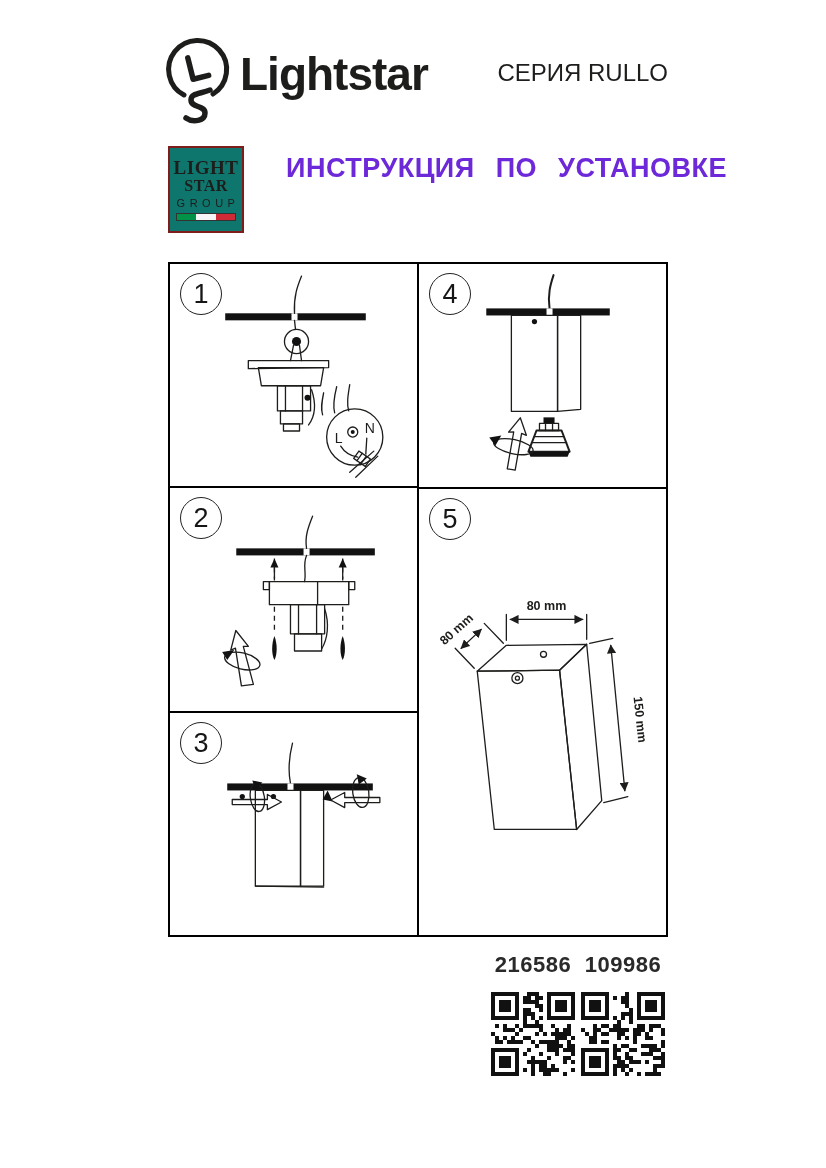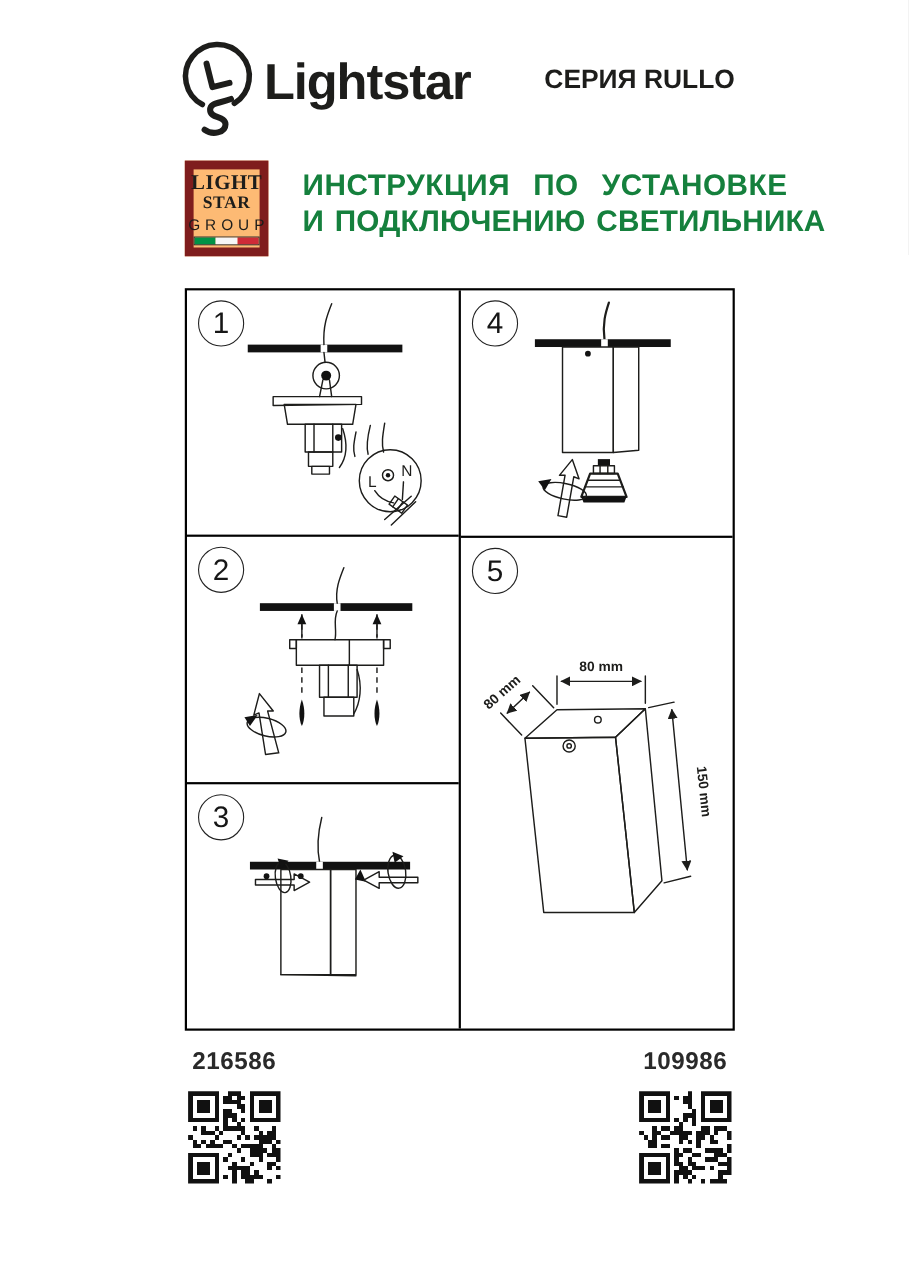--- a/index.html
+++ b/index.html
@@ -4,36 +4,36 @@
 <style>
   html,body{margin:0;padding:0;background:#e8e8e8;}
   .page{position:relative;width:826px;height:1168px;background:#ffffff;margin:0 auto;
         font-family:"Liberation Sans",sans-serif;color:#1d1d1b;overflow:hidden;}
 
   
   .logo-mark{position:absolute;left:160px;top:34px;width:78px;height:92px;}
   .wordmark{position:absolute;left:240px;top:47px;font-size:46px;font-weight:bold;
             letter-spacing:-1px;color:#1d1d1b;}
   .series-block{position:absolute;right:158px;top:58px;text-align:right;line-height:1.25;}
-  .series-line{font-size:24px;font-weight:bold;}
+  .series-line{font-size:24px;font-weight:normal;}
   .articles-line{font-size:21px;font-weight:bold;margin-top:2px;}
 
   
-  .group-box{position:absolute;left:168px;top:146px;width:76px;height:87px;border:8px solid #7f1d1d;
+  .group-box{position:absolute;left:168px;top:146px;width:76px;height:87px;border:2px solid #7f1d1d;
              box-sizing:border-box;display:flex;flex-direction:column;align-items:center;
-             justify-content:center;background:#fdba74;}
+             justify-content:center;background:#0f766e;}
   .group-l1{font-family:"Liberation Serif",serif;font-weight:bold;font-size:19px;letter-spacing:.5px;line-height:1;}
   .group-l2{font-family:"Liberation Serif",serif;font-weight:bold;font-size:16px;letter-spacing:.5px;line-height:1;margin-top:1px;}
-  .group-l3{font-size:14px;letter-spacing:4.5px;margin-top:4px;margin-left:4px;line-height:1;}
+  .group-l3{font-size:11px;letter-spacing:4.5px;margin-top:4px;margin-left:4px;line-height:1;}
   .flag{display:flex;width:58px;height:6px;margin-top:4px;border:1px solid #333;}
   .flag span{flex:1;}
 
   
-  .title{position:absolute;left:275px;top:152px;width:390px;text-align:center;
-         font-weight:bold;font-size:27px;line-height:33px;color:#15803d;}
+  .title{position:absolute;left:286px;top:152px;width:390px;text-align:center;
+         font-weight:bold;font-size:27px;line-height:33px;color:#6d28d9;}
   .title .t1{word-spacing:13px;letter-spacing:.5px;white-space:nowrap;}
   .title .t2{word-spacing:2px;letter-spacing:.2px;white-space:nowrap;}
 
   
   .grid{position:absolute;left:168px;top:262px;width:500px;height:675px;border:2px solid #000;
         box-sizing:border-box;display:flex;background:#fff;}
   .col{display:flex;flex-direction:column;flex:1 1 0;}
   .col.left{border-right:2px solid #000;}
   .cell{position:relative;flex:1 1 0;}
   .cell+.cell{border-top:2px solid #000;}
@@ -44,21 +44,21 @@
   .ill{position:absolute;left:0;top:0;width:100%;height:100%;}
   svg{display:block;}
   .sk{fill:none;stroke:#1d1d1b;stroke-width:1.3;stroke-linecap:round;stroke-linejoin:round;}
   .skb{fill:none;stroke:#1d1d1b;stroke-width:2;stroke-linecap:round;stroke-linejoin:round;}
   .fill{fill:#121212;stroke:none;}
   .dash{fill:none;stroke:#1d1d1b;stroke-width:1.3;stroke-dasharray:5 4;}
   .dimtxt{font-family:"Liberation Sans",sans-serif;font-size:12.5px;font-weight:bold;fill:#1d1d1b;}
   .lntxt{font-family:"Liberation Sans",sans-serif;font-size:14px;fill:#1d1d1b;}
 
   
-  .footer{position:absolute;left:168px;top:952px;width:500px;display:flex;justify-content:space-between;gap:50px;}
+  .footer{position:absolute;left:168px;top:952px;width:500px;display:flex;justify-content:flex-end;}
   .article{width:90px;display:flex;flex-direction:column;align-items:center;}
   .article .code{font-size:22px;font-weight:bold;letter-spacing:.5px;color:#2a2a2a;}
   .article svg{width:84px;height:84px;margin-top:14px;}
 </style>
 </head>
 <body>
 
 <div class="page">
 
   <svg class="logo-mark" viewBox="0 0 78 92">
@@ -80,21 +80,20 @@
     <div class="group-l3">GROUP</div>
     <div class="flag">
       <span style="background: rgb(0, 146, 70);"></span>
         <span style="background: rgb(246, 246, 246);"></span>
         <span style="background: rgb(206, 43, 55);"></span>
     </div>
   </div>
 
   <div class="title">
     <div class="t1">ИНСТРУКЦИЯ ПО УСТАНОВКЕ</div>
-    <div class="t2">И ПОДКЛЮЧЕНИЮ СВЕТИЛЬНИКА</div>
   </div>
 
   <div class="grid">
 
     <div class="col left">
 
       <div class="cell">
         <div class="badge">1</div>
         <svg class="ill" viewBox="0 0 246 221" preserveAspectRatio="none">
           <g>

